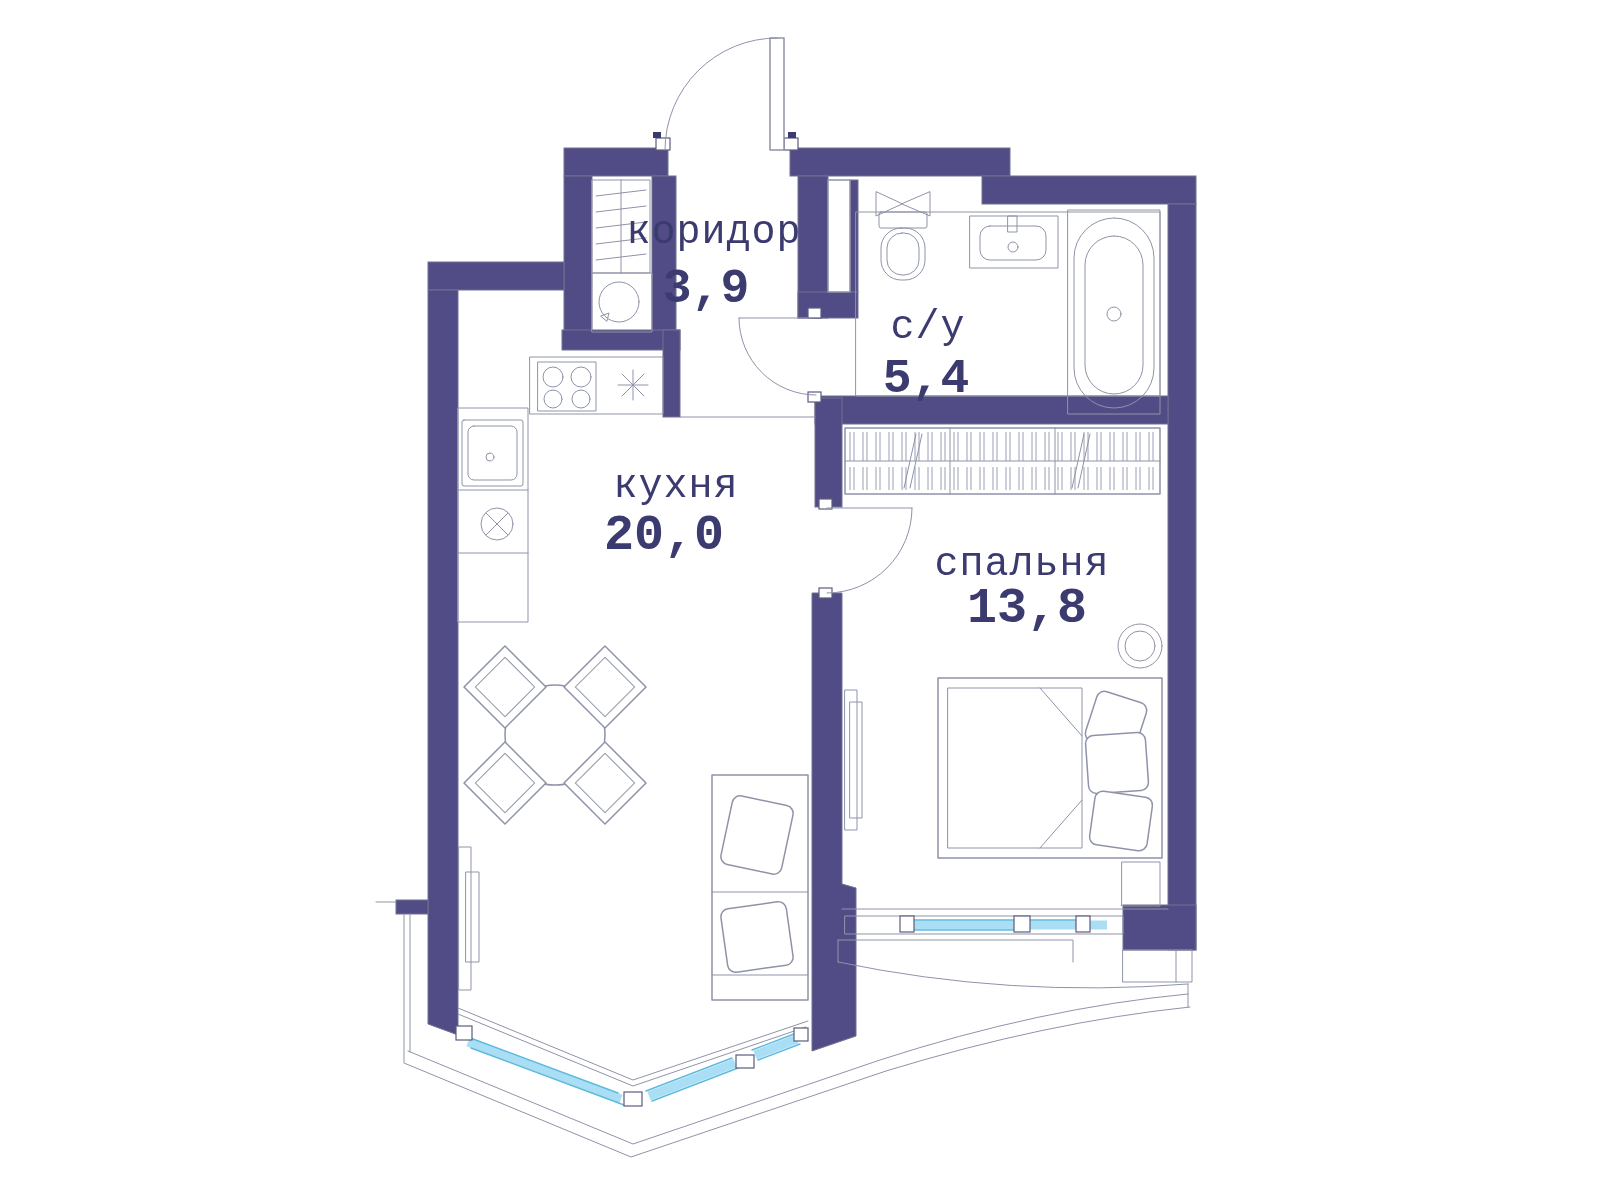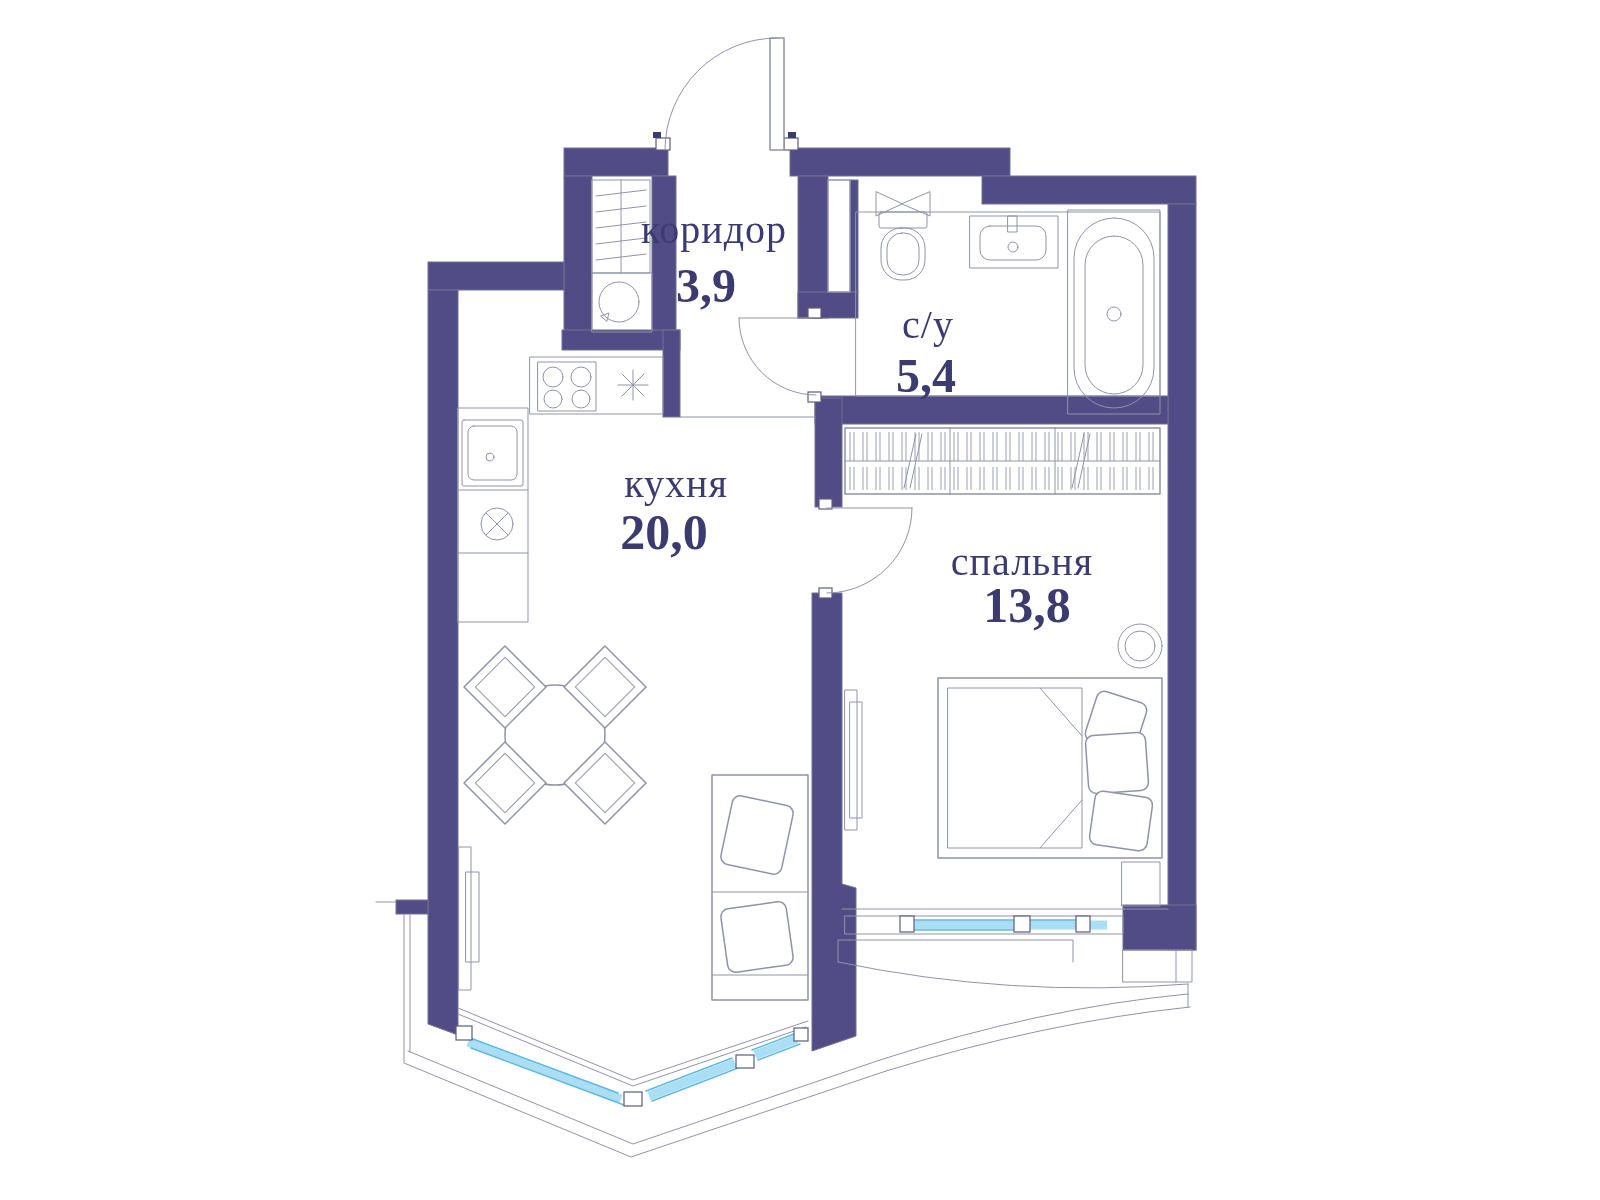--- a/index.html
+++ b/index.html
@@ -1,17 +1,17 @@
 <!DOCTYPE html>
 <html style="--wall: #524c86; --outline: #6f7190; --furniture-line: #8f93a8; --window-glass: #a9def4; --window-edge: #5fb9de; --label-text: #3b3b6f; --background: #ffffff;"><head>
 <meta charset="utf-8">
 <style>
   html,body{margin:0;padding:0;background:var(--background,#ffffff);}
   .stage{position:relative;width:1600px;height:1192px;background:var(--background,#ffffff);overflow:hidden;
-         font-family:Liberation Serif, serif;}
+         font-family:Liberation Mono, monospace;}
   svg{display:block;}
   .wall{fill:var(--wall,#524c86);stroke:var(--outline,#6f7190);stroke-width:1;}
   .ln{fill:none;stroke:var(--furniture-line,#8f93a8);stroke-width:1.5;stroke-linejoin:round;stroke-linecap:round;}
   .thin{stroke-width:1;}
   .fw{fill:#ffffff;stroke:var(--furniture-line,#8f93a8);stroke-width:1.5;stroke-linejoin:round;}
   .cap{fill:#ffffff;stroke:#5a5d7e;stroke-width:1.2;}
   .tick{fill:#3b3b6f;}
   .glass{fill:none;stroke:var(--window-glass,#a9def4);stroke-width:9;stroke-linecap:butt;}
   .gedge{fill:none;stroke:var(--window-edge,#5fb9de);stroke-width:1.5;stroke-linecap:round;}
   text{fill:var(--label-text,#3b3b6f);}

